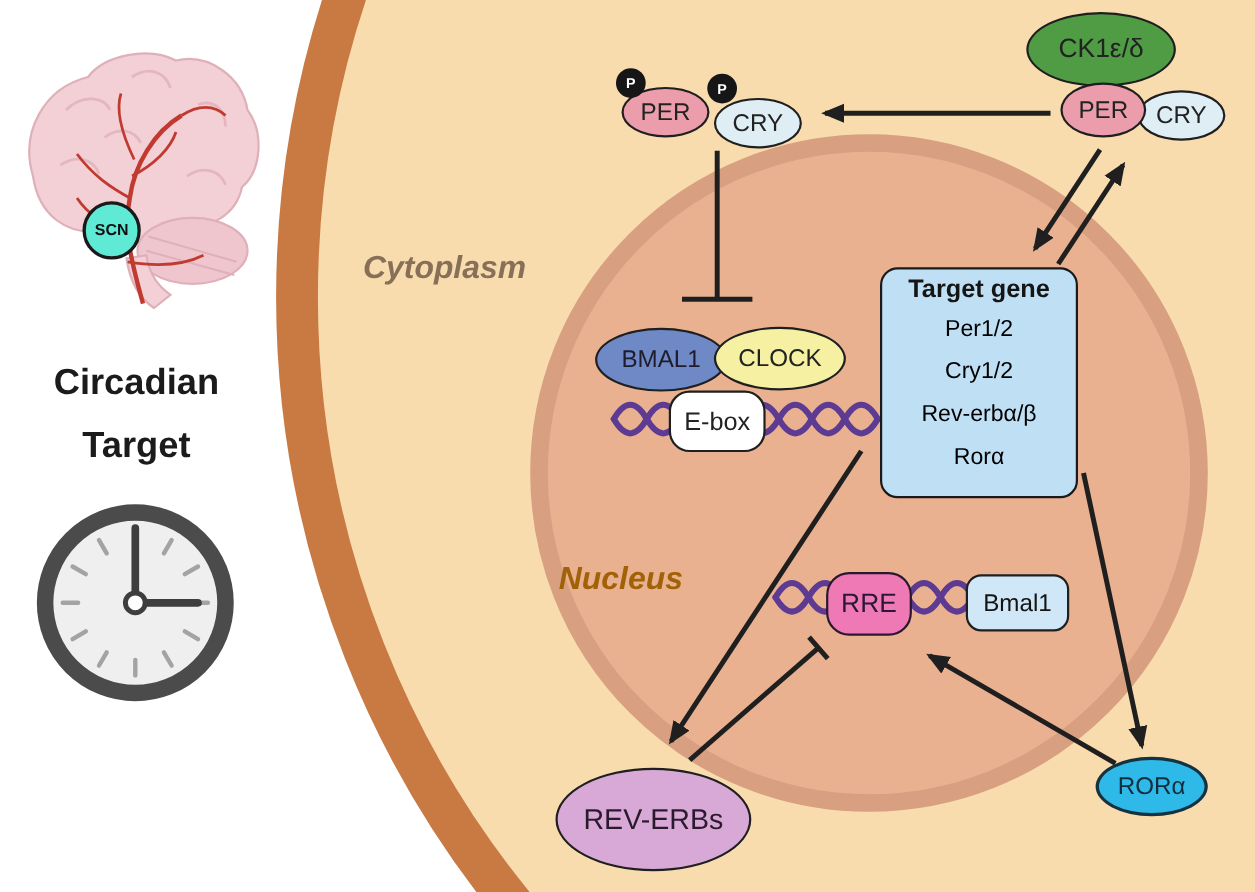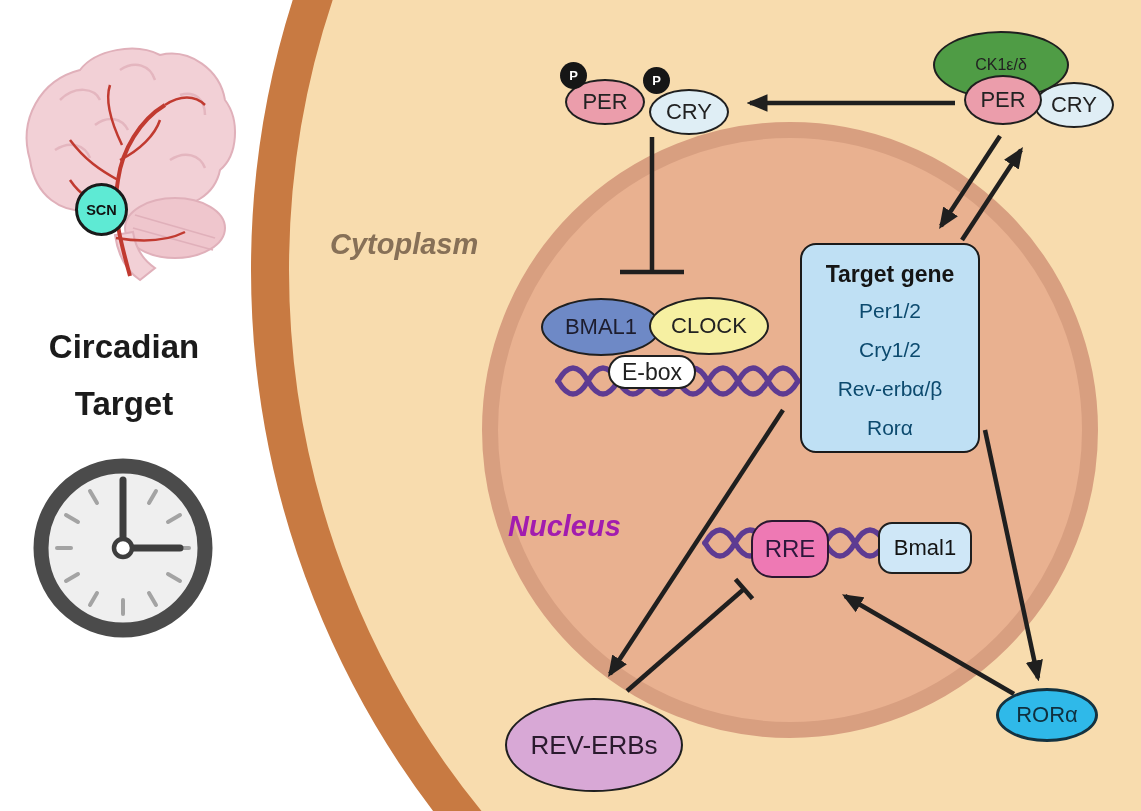--- a/index.html
+++ b/index.html
@@ -15,40 +15,40 @@
   .oval{border:2.5px solid #1f1f1f;border-radius:50%;}
   .rbox{border:2.5px solid #1f1f1f;}
   .pbadge{
     position:absolute;width:27px;height:27px;border-radius:50%;background:#161616;
     color:#ffffff;font-weight:bold;font-size:13px;display:flex;align-items:center;
     justify-content:center;z-index:6;
   }
   .region-label{position:absolute;font-style:italic;font-weight:bold;font-size:29px;margin-top:44px;}
   #per-phos   {left:565px;top:79px; width:80px;height:46px;background:var(--per_fill);font-size:22px;z-index:5;}
   #cry-phos   {left:649px;top:89px; width:80px;height:46px;background:var(--cry_fill);font-size:22px;z-index:5;}
-  #ck1        {left:933px;top:31px; width:136px;height:68px;background:var(--ck1_fill);font-size:16px;z-index:5;}
+  #ck1        {left:933px;top:11px; width:136px;height:68px;background:var(--ck1_fill);font-size:24px;z-index:5;}
   #per-right  {left:964px;top:75px; width:78px;height:50px;background:var(--per_fill);font-size:22px;z-index:5;}
   #cry-right  {left:1034px;top:82px;width:80px;height:46px;background:var(--cry_fill);font-size:22px;z-index:4;}
   #bmal1      {left:541px;top:298px;width:120px;height:58px;background:var(--bmal1_fill);font-size:22px;color:#1d1d2e;z-index:4;}
   #clock-oval {left:649px;top:297px;width:120px;height:58px;background:var(--clock_fill);font-size:22px;z-index:5;}
-  #ebox       {left:608px;top:355px;width:88px;height:34px;background:var(--ebox_fill);border-radius:19px;font-size:23px;z-index:6;}
+  #ebox       {left:608px;top:355px;width:88px;height:56px;background:var(--ebox_fill);border-radius:19px;font-size:23px;z-index:6;}
   #target-gene{
     left:800px;top:243px;width:180px;height:210px;background:var(--target_gene_fill);
     border:2.5px solid #1a1a1a;border-radius:16px;z-index:5;position:absolute;
-    box-sizing:border-box;padding-top:12px;text-align:center;
+    box-sizing:border-box;text-align:center;
   }
   #target-gene .tg-title{font-weight:bold;font-size:23px;line-height:34px;color:#151515;}
-  #target-gene .tg-item{font-size:21px;line-height:39px;color:#0c4a6e;}
+  #target-gene .tg-item{font-size:21px;line-height:39px;color:#000000;}
   #rre        {left:751px;top:520px;width:78px;height:58px;background:var(--rre_fill);border-color:#2a1830;border-radius:21px;font-size:24px;color:#2c173c;z-index:5;}
   #bmal1-gene {left:878px;top:522px;width:94px;height:52px;background:var(--bmal1_gene_fill);border-radius:14px;font-size:22px;color:#141414;z-index:5;}
   #rev-erbs   {left:505px;top:698px;width:178px;height:94px;background:var(--rev_erbs_fill);font-size:26px;color:#2a1a2e;z-index:5;}
   #rora       {left:996px;top:688px;width:102px;height:54px;background:var(--rora_fill);border-color:#143240;border-width:3px;font-size:22px;color:#102f3e;z-index:5;}
   #scn        {left:75px;top:183px;width:53px;height:53px;background:#5eead4;border:3.5px solid #1a1a1a;font-weight:bold;font-size:14.5px;color:#111111;z-index:5;}
   #cytoplasm-label{left:330px;top:184px;color:#877057;}
-  #nucleus-label  {left:508px;top:466px;color:#a21caf;}
+  #nucleus-label  {left:508px;top:466px;color:#a16207;}
   #main-title{
     position:absolute;left:0;top:318px;width:248px;text-align:center;
     font-weight:bold;font-size:33px;line-height:57px;color:#1b1b1b;
   }
 </style>
 </head>
 <body>
 
 <div id="canvas">
 

